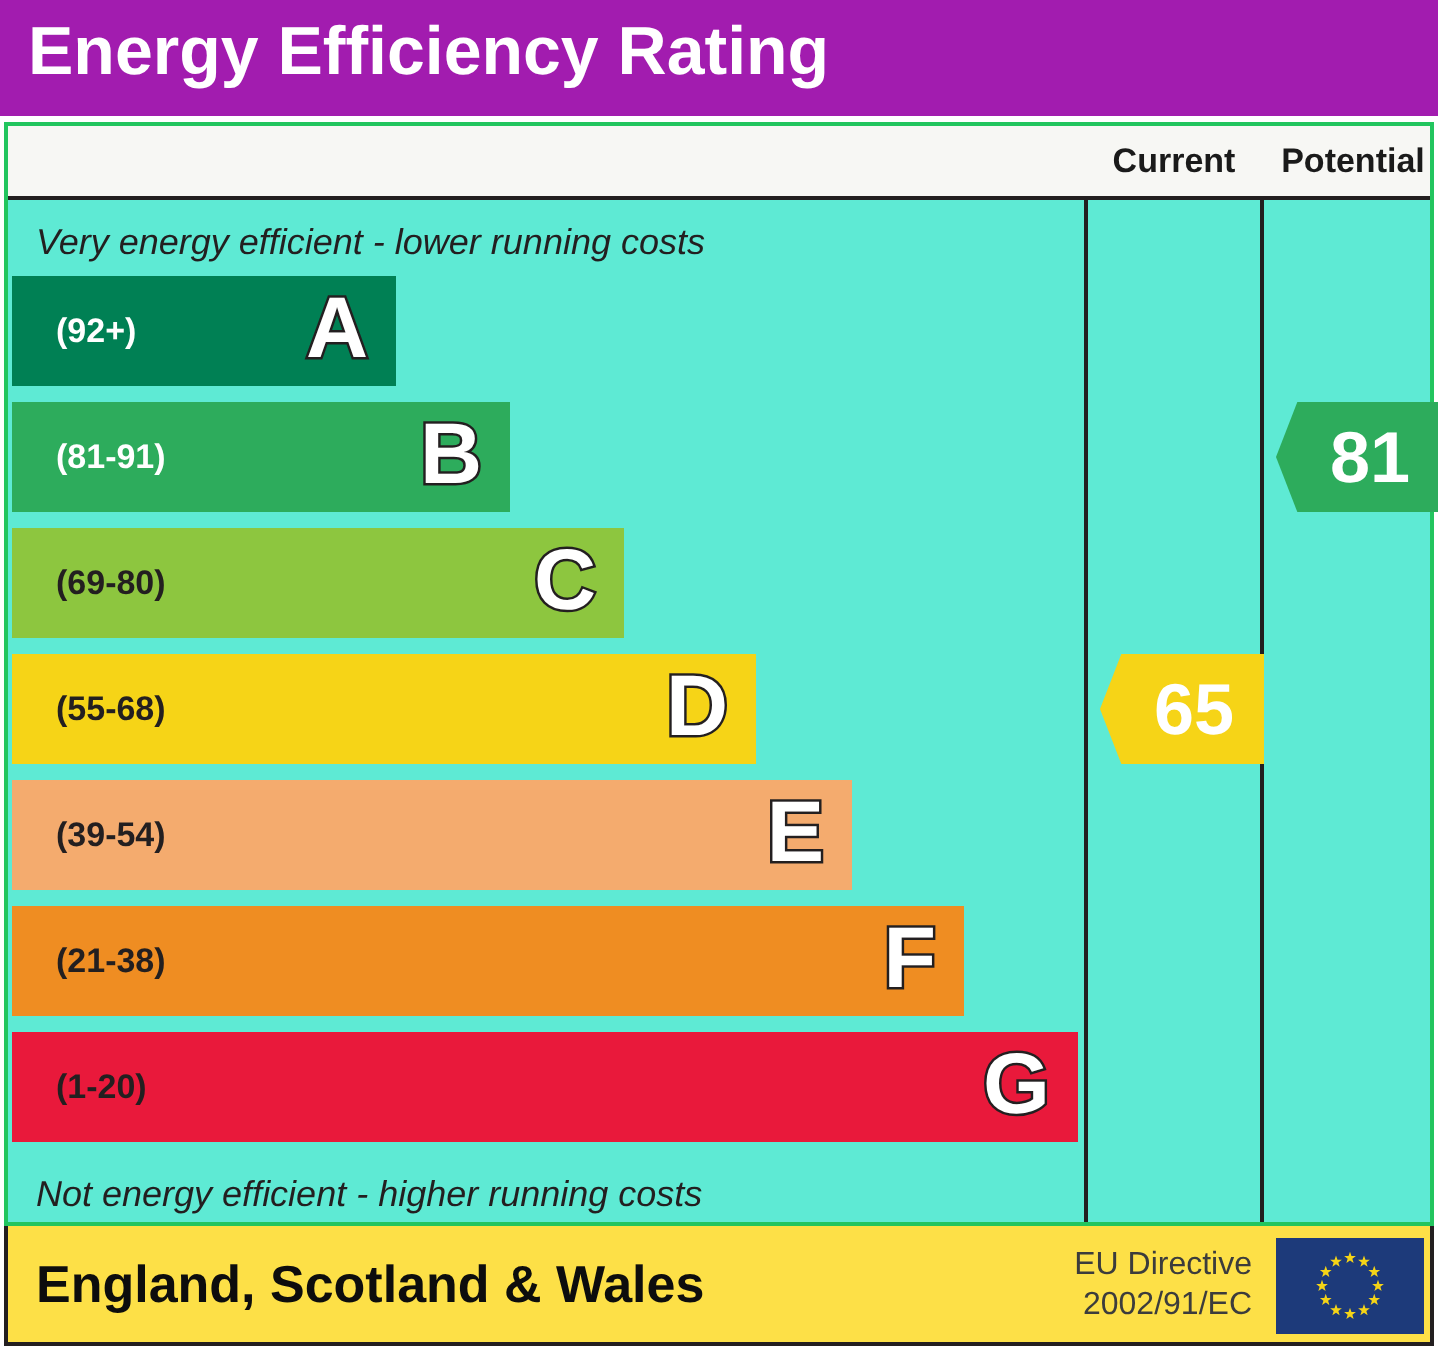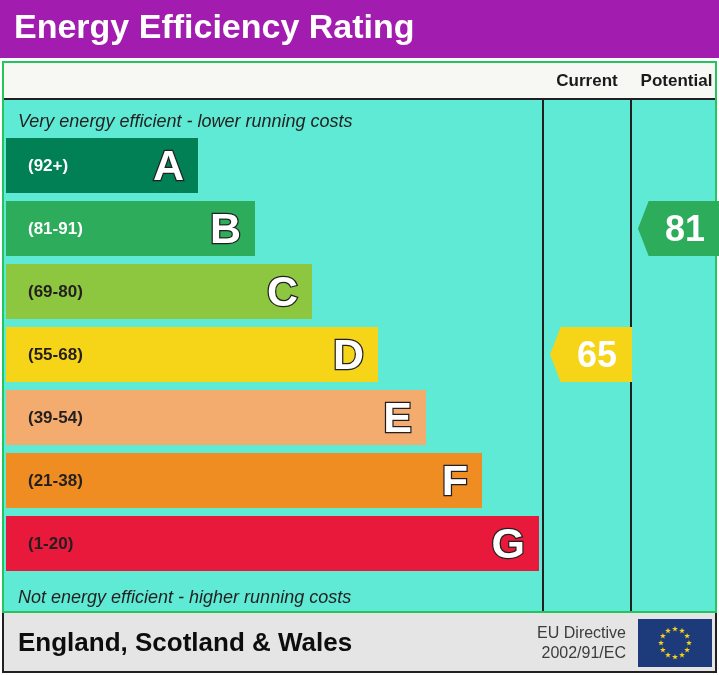--- a/index.html
+++ b/index.html
@@ -157,21 +157,21 @@
   
   .epc-footer {
     position: absolute;
     left: 2px;
     top: 613px;
     width: 715px;
     height: 60px;
     box-sizing: border-box;
     border: 2px solid #231f20;
     border-top: none;
-    background: #e5e5e5;
+    background: #fde047;
     padding-left: 22px;
   }
   .footer-region {
     position: absolute;
     left: 14px;
     top: 14px;
     font-size: 26px;
     font-weight: bold;
     color: #0d0d0d;
     white-space: nowrap;

